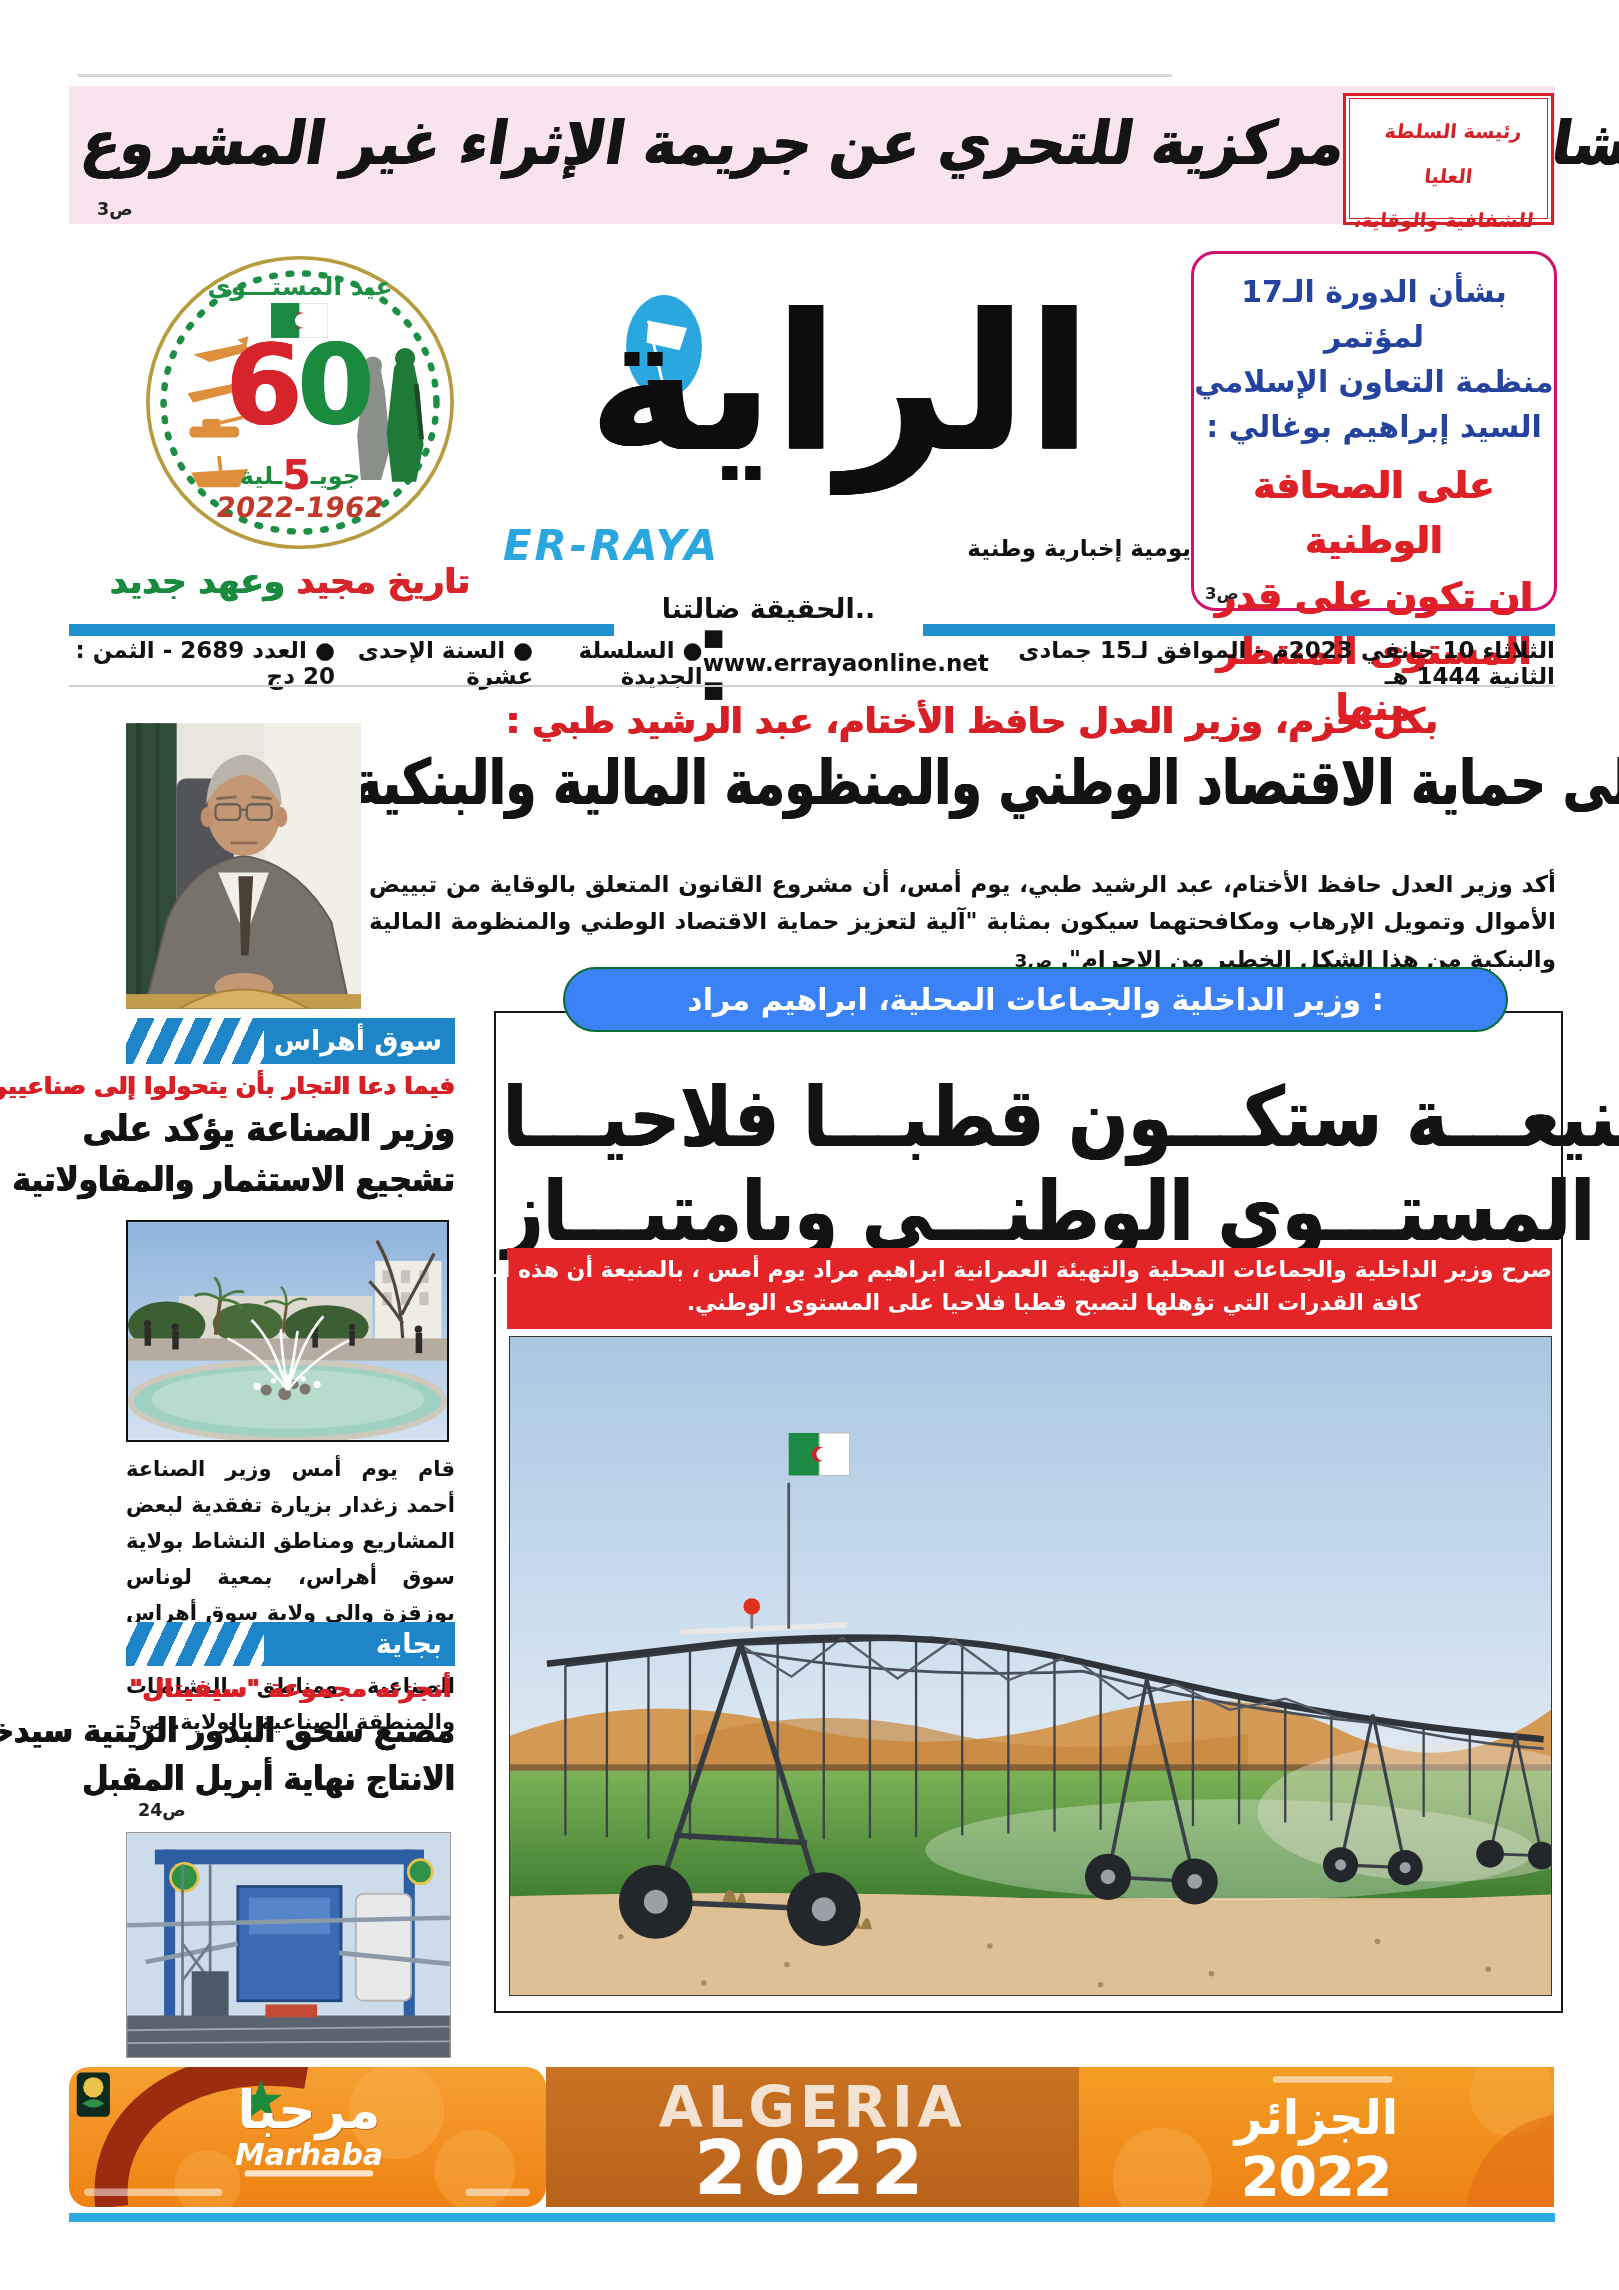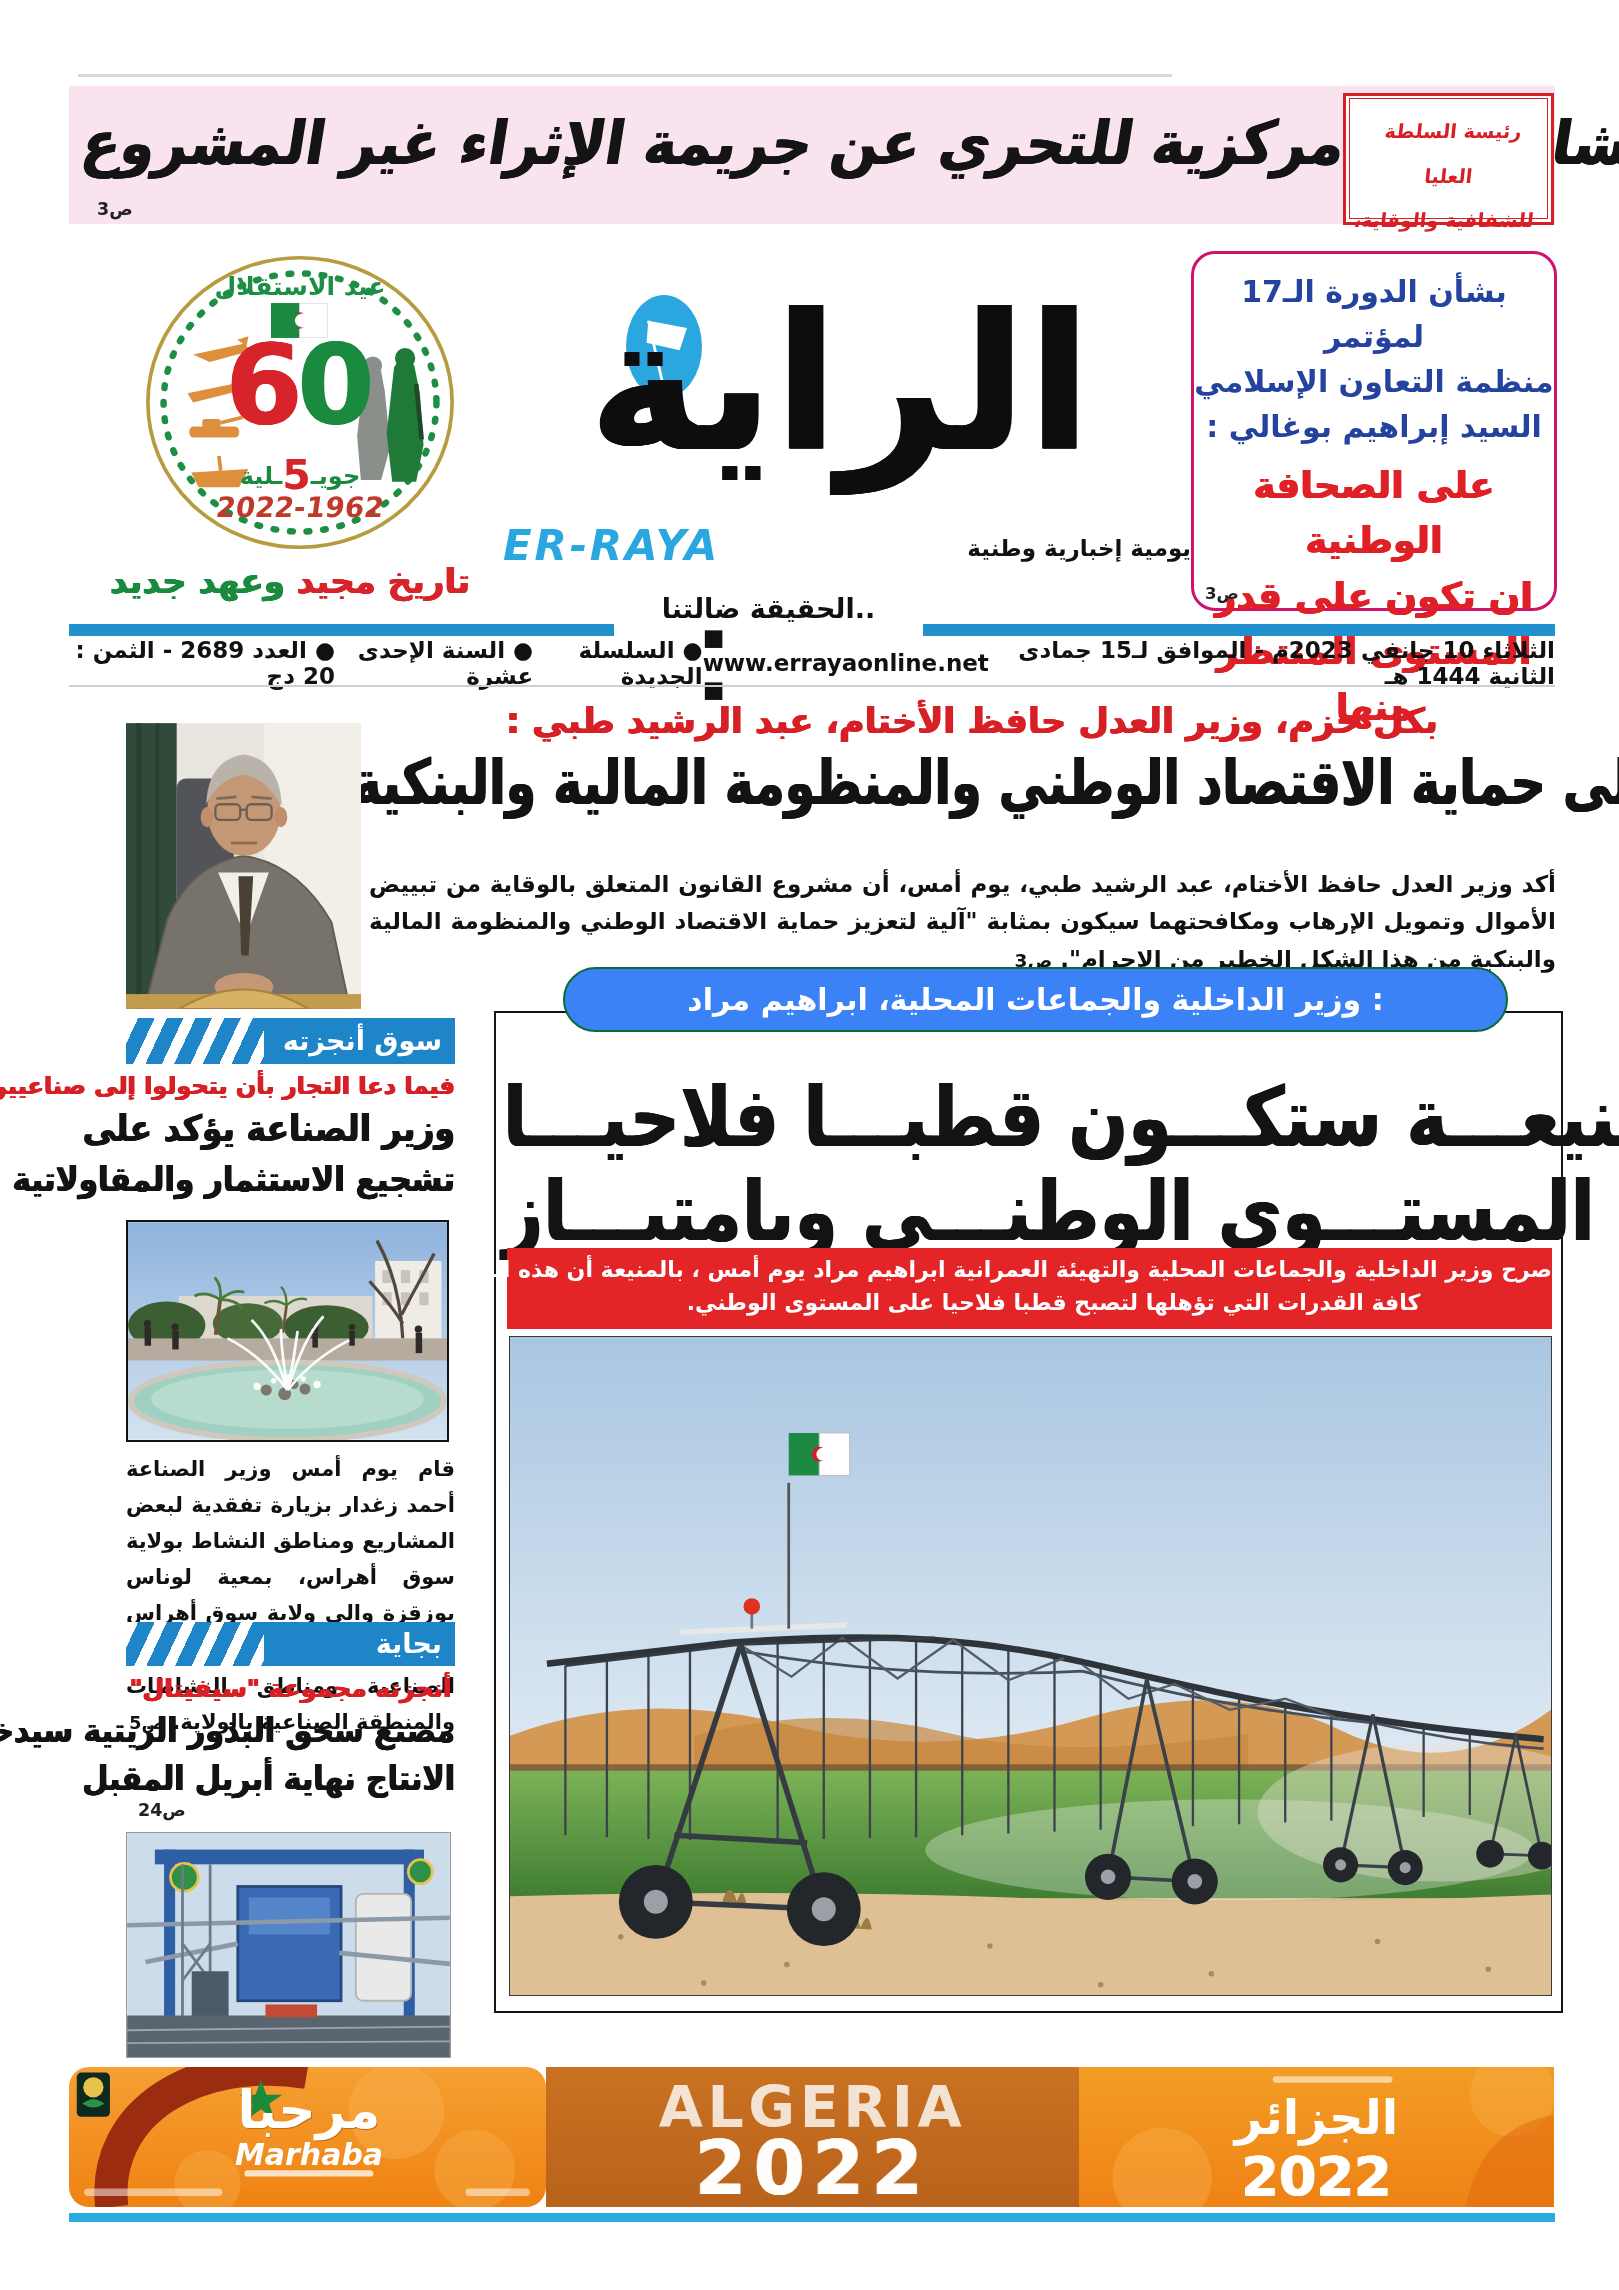--- a/index.html
+++ b/index.html
@@ -52,21 +52,21 @@
       </g>
 
       <g>
         <path d="M238,128 q8,-16 18,-2 l4,22 l6,60 l-10,36 h-22 l-4,-48 z" fill="#8a8f8a"></path>
         <circle cx="247" cy="120" r="10" fill="#8a8f8a"></circle>
         <path d="M270,122 q10,-18 22,-2 l6,30 l4,56 l-8,40 h-26 l-6,-52 z" fill="#1f7a38"></path>
         <circle cx="282" cy="112" r="11" fill="#1f7a38"></circle>
         <line x1="294" y1="140" x2="300" y2="200" stroke="#1f4a2a" stroke-width="5"></line>
       </g>
     </svg>
-    <div class="abs c b nw" style="left:0;top:16.6px;width:310px;font-size:25px;color:#1d8f45;">عيد الاستقلال</div>
+    <div class="abs c b nw" style="left:0;top:16.6px;width:310px;font-size:25px;color:#1d8f45;">عيد المستـــوى</div>
     <svg class="abs" viewBox="0 0 62 38" width="57" height="35" style="left:126px;top:48px;">
       <rect width="31" height="38" fill="#1c8a43"></rect>
         <rect x="31" width="31" height="38" fill="#ffffff" stroke="#cccccc" stroke-width="1"></rect>
       <circle cx="31" cy="19" r="9" fill="#d21f2e"></circle>
         <circle cx="35" cy="19" r="8" fill="#ffffff"></circle>
       <circle cx="29" cy="19" r="8" fill="#1c8a43"></circle>
         <circle cx="33" cy="19" r="7" fill="#ffffff"></circle>
     </svg>
     <div class="abs c" style="left:0;top:74px;width:310px;direction:ltr;">
       <span class="b heavy" style="font-size:111px;line-height:1;color:#d7232a;">6</span><span class="b heavy" style="font-size:111px;line-height:1;color:#1a8a3e;margin-left:-5.5px;">0</span>
@@ -276,21 +276,21 @@
           <line x1="1090" y1="431" x2="1118" y2="562"></line>
         <line x1="1062" y1="560" x2="1118" y2="562"></line>
       </g>
       <circle cx="1062" cy="560" r="15" fill="#23262a"></circle>
         <circle cx="1118" cy="562" r="15" fill="#23262a"></circle>
     </svg>
   </div>
 
   <div class="abs" style="left:126px;top:1018px;width:329px;height:46px;background:#1e86c8;overflow:hidden;">
     <div class="abs" style="left:0;top:0;width:138px;height:46px;background:repeating-linear-gradient(115deg,#ffffff 0 11px,rgba(255,255,255,0) 11px 26px);"></div>
-    <div class="abs b rtl" style="right:13px;top:0;font-size:27px;line-height:46px;color:#ffffff;">سوق أنجزته</div>
+    <div class="abs b rtl" style="right:13px;top:0;font-size:27px;line-height:46px;color:#ffffff;">سوق أهراس</div>
   </div>
   <div class="abs c nw rtl" style="left:126px;top:1072px;width:329px;">
     <span class="b heavy" style="font-size:24px;color:#d71f26;">فيما دعا التجار بأن يتحولوا إلى صناعيين</span>
   </div>
   <div class="abs c nw rtl" style="left:126px;top:1109px;width:329px;">
     <span class="b heavy" style="display:inline-block;font-size:33px;color:#131313;transform:scaleY(1.1);">وزير الصناعة يؤكد على</span>
   </div>
   <div class="abs c nw rtl" style="left:126px;top:1161px;width:329px;">
     <span class="b heavy" style="display:inline-block;font-size:31px;color:#131313;transform:scaleY(1.1);">تشجيع الاستثمار والمقاولاتية</span>
   </div>

